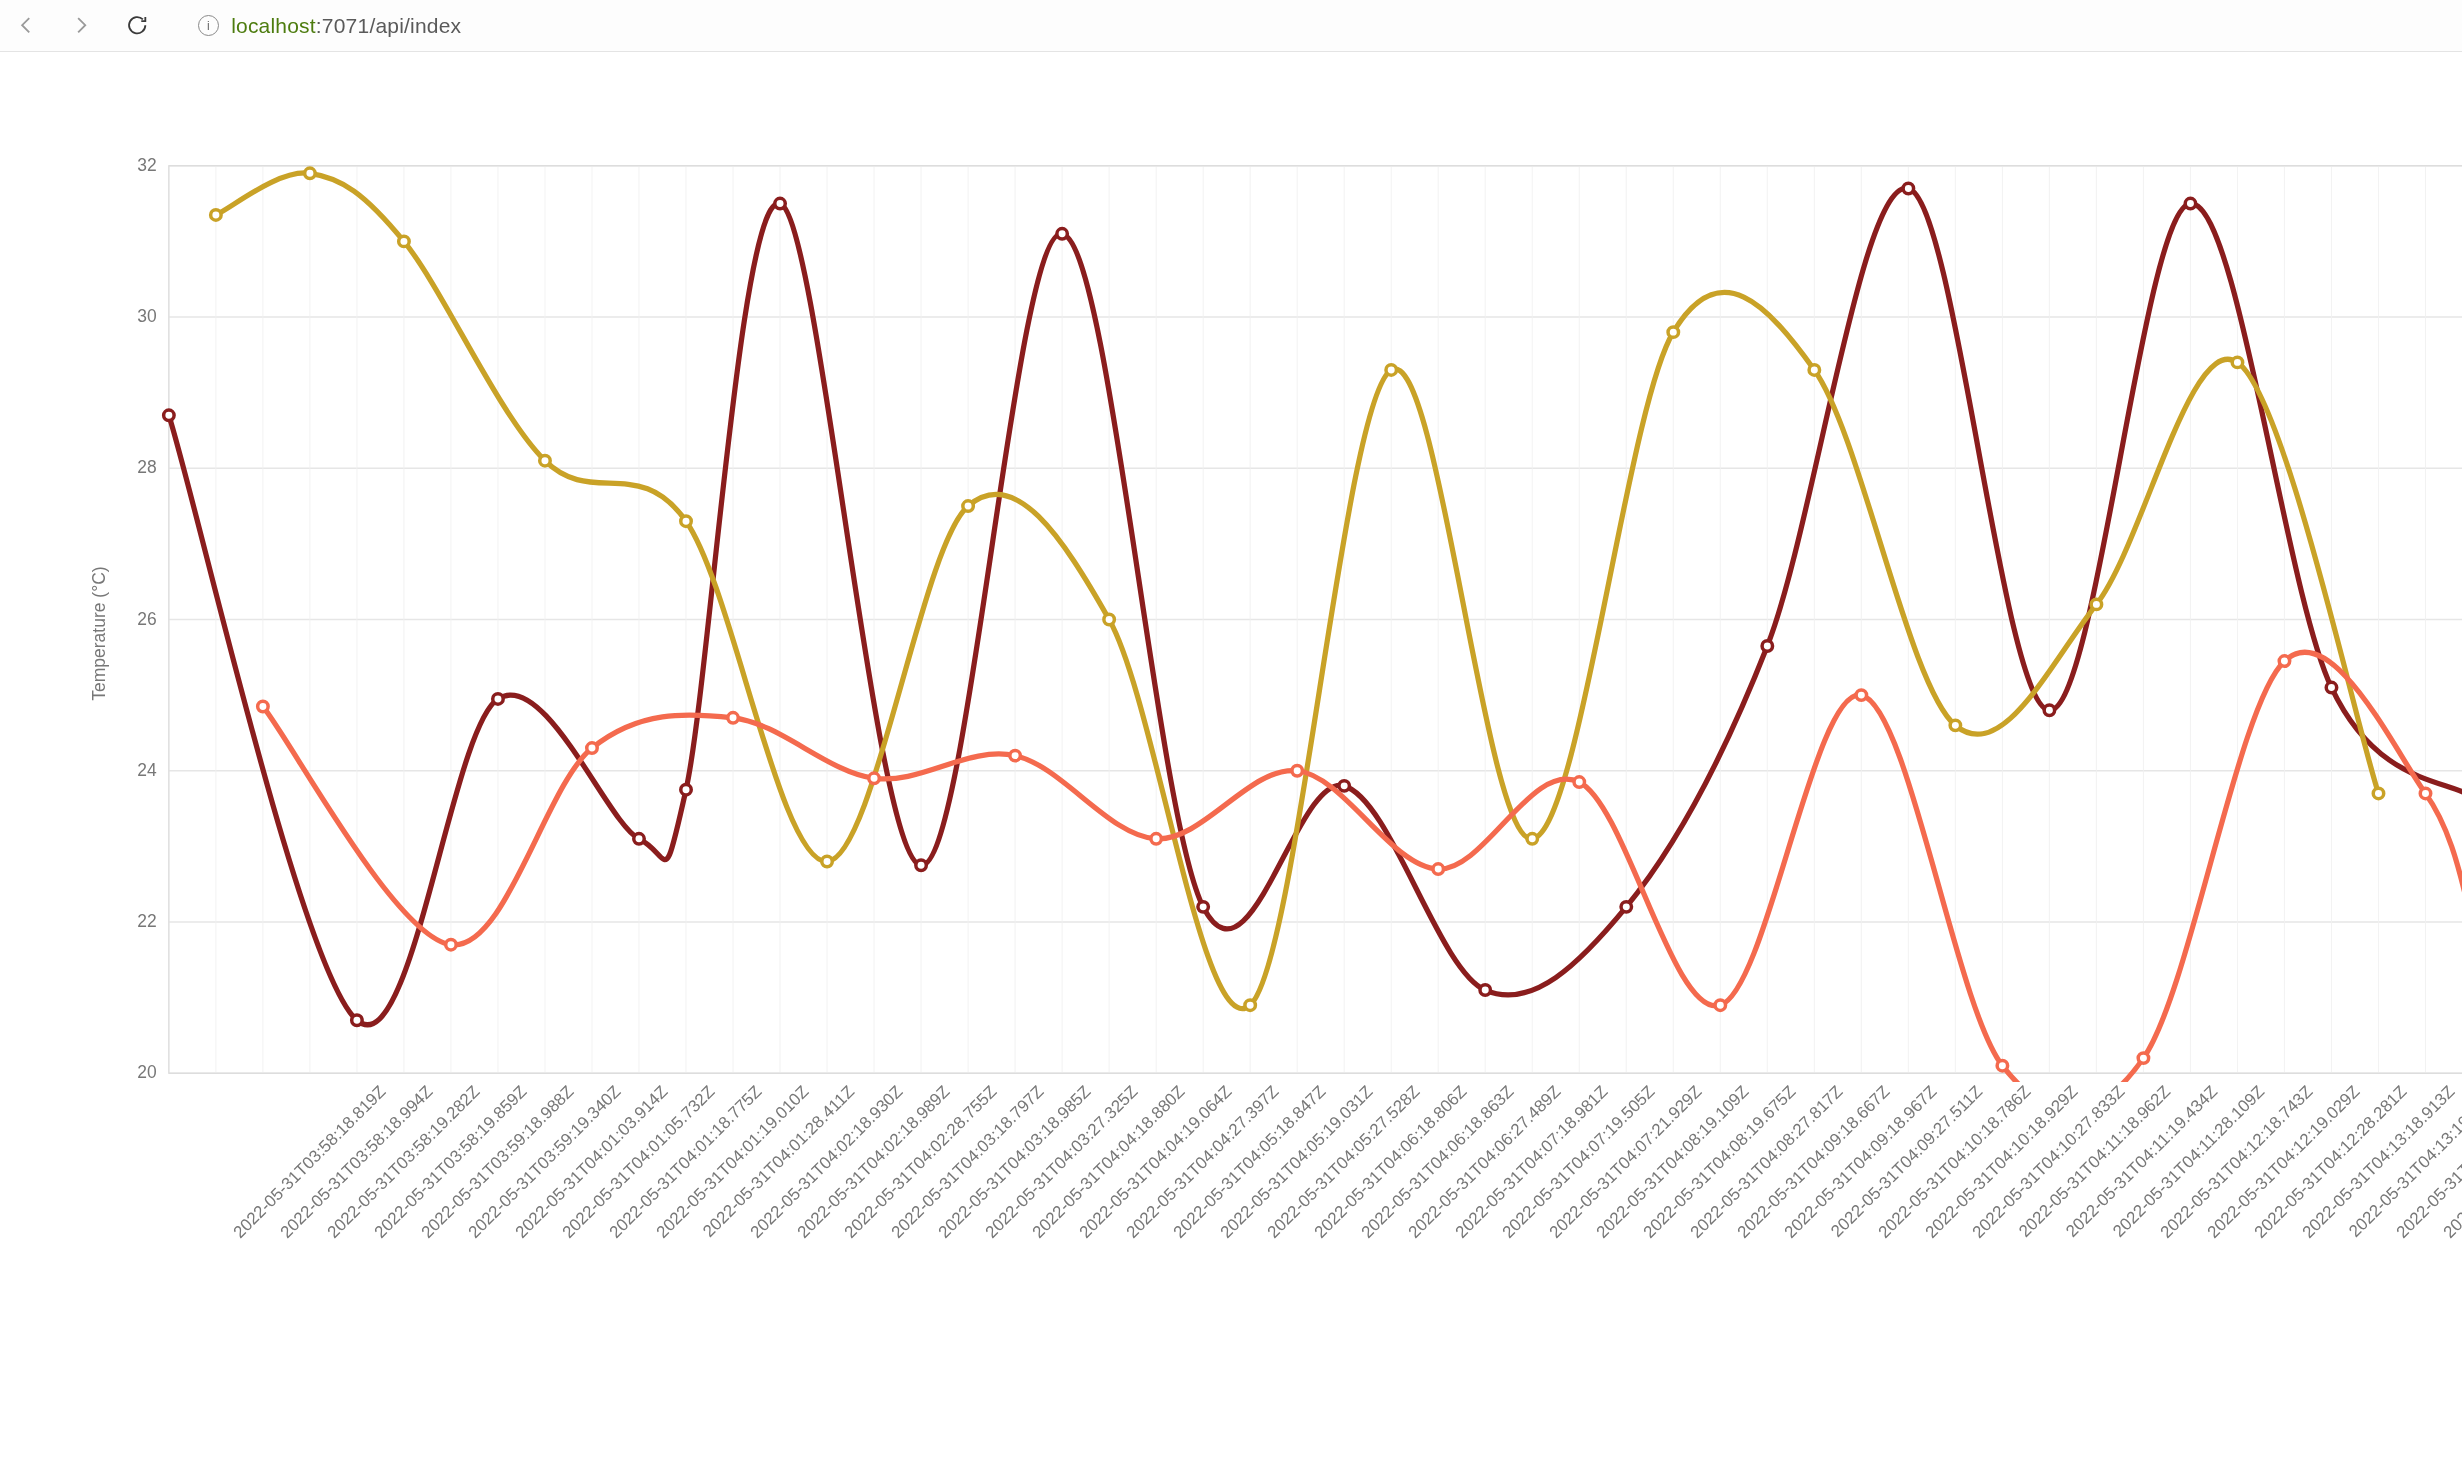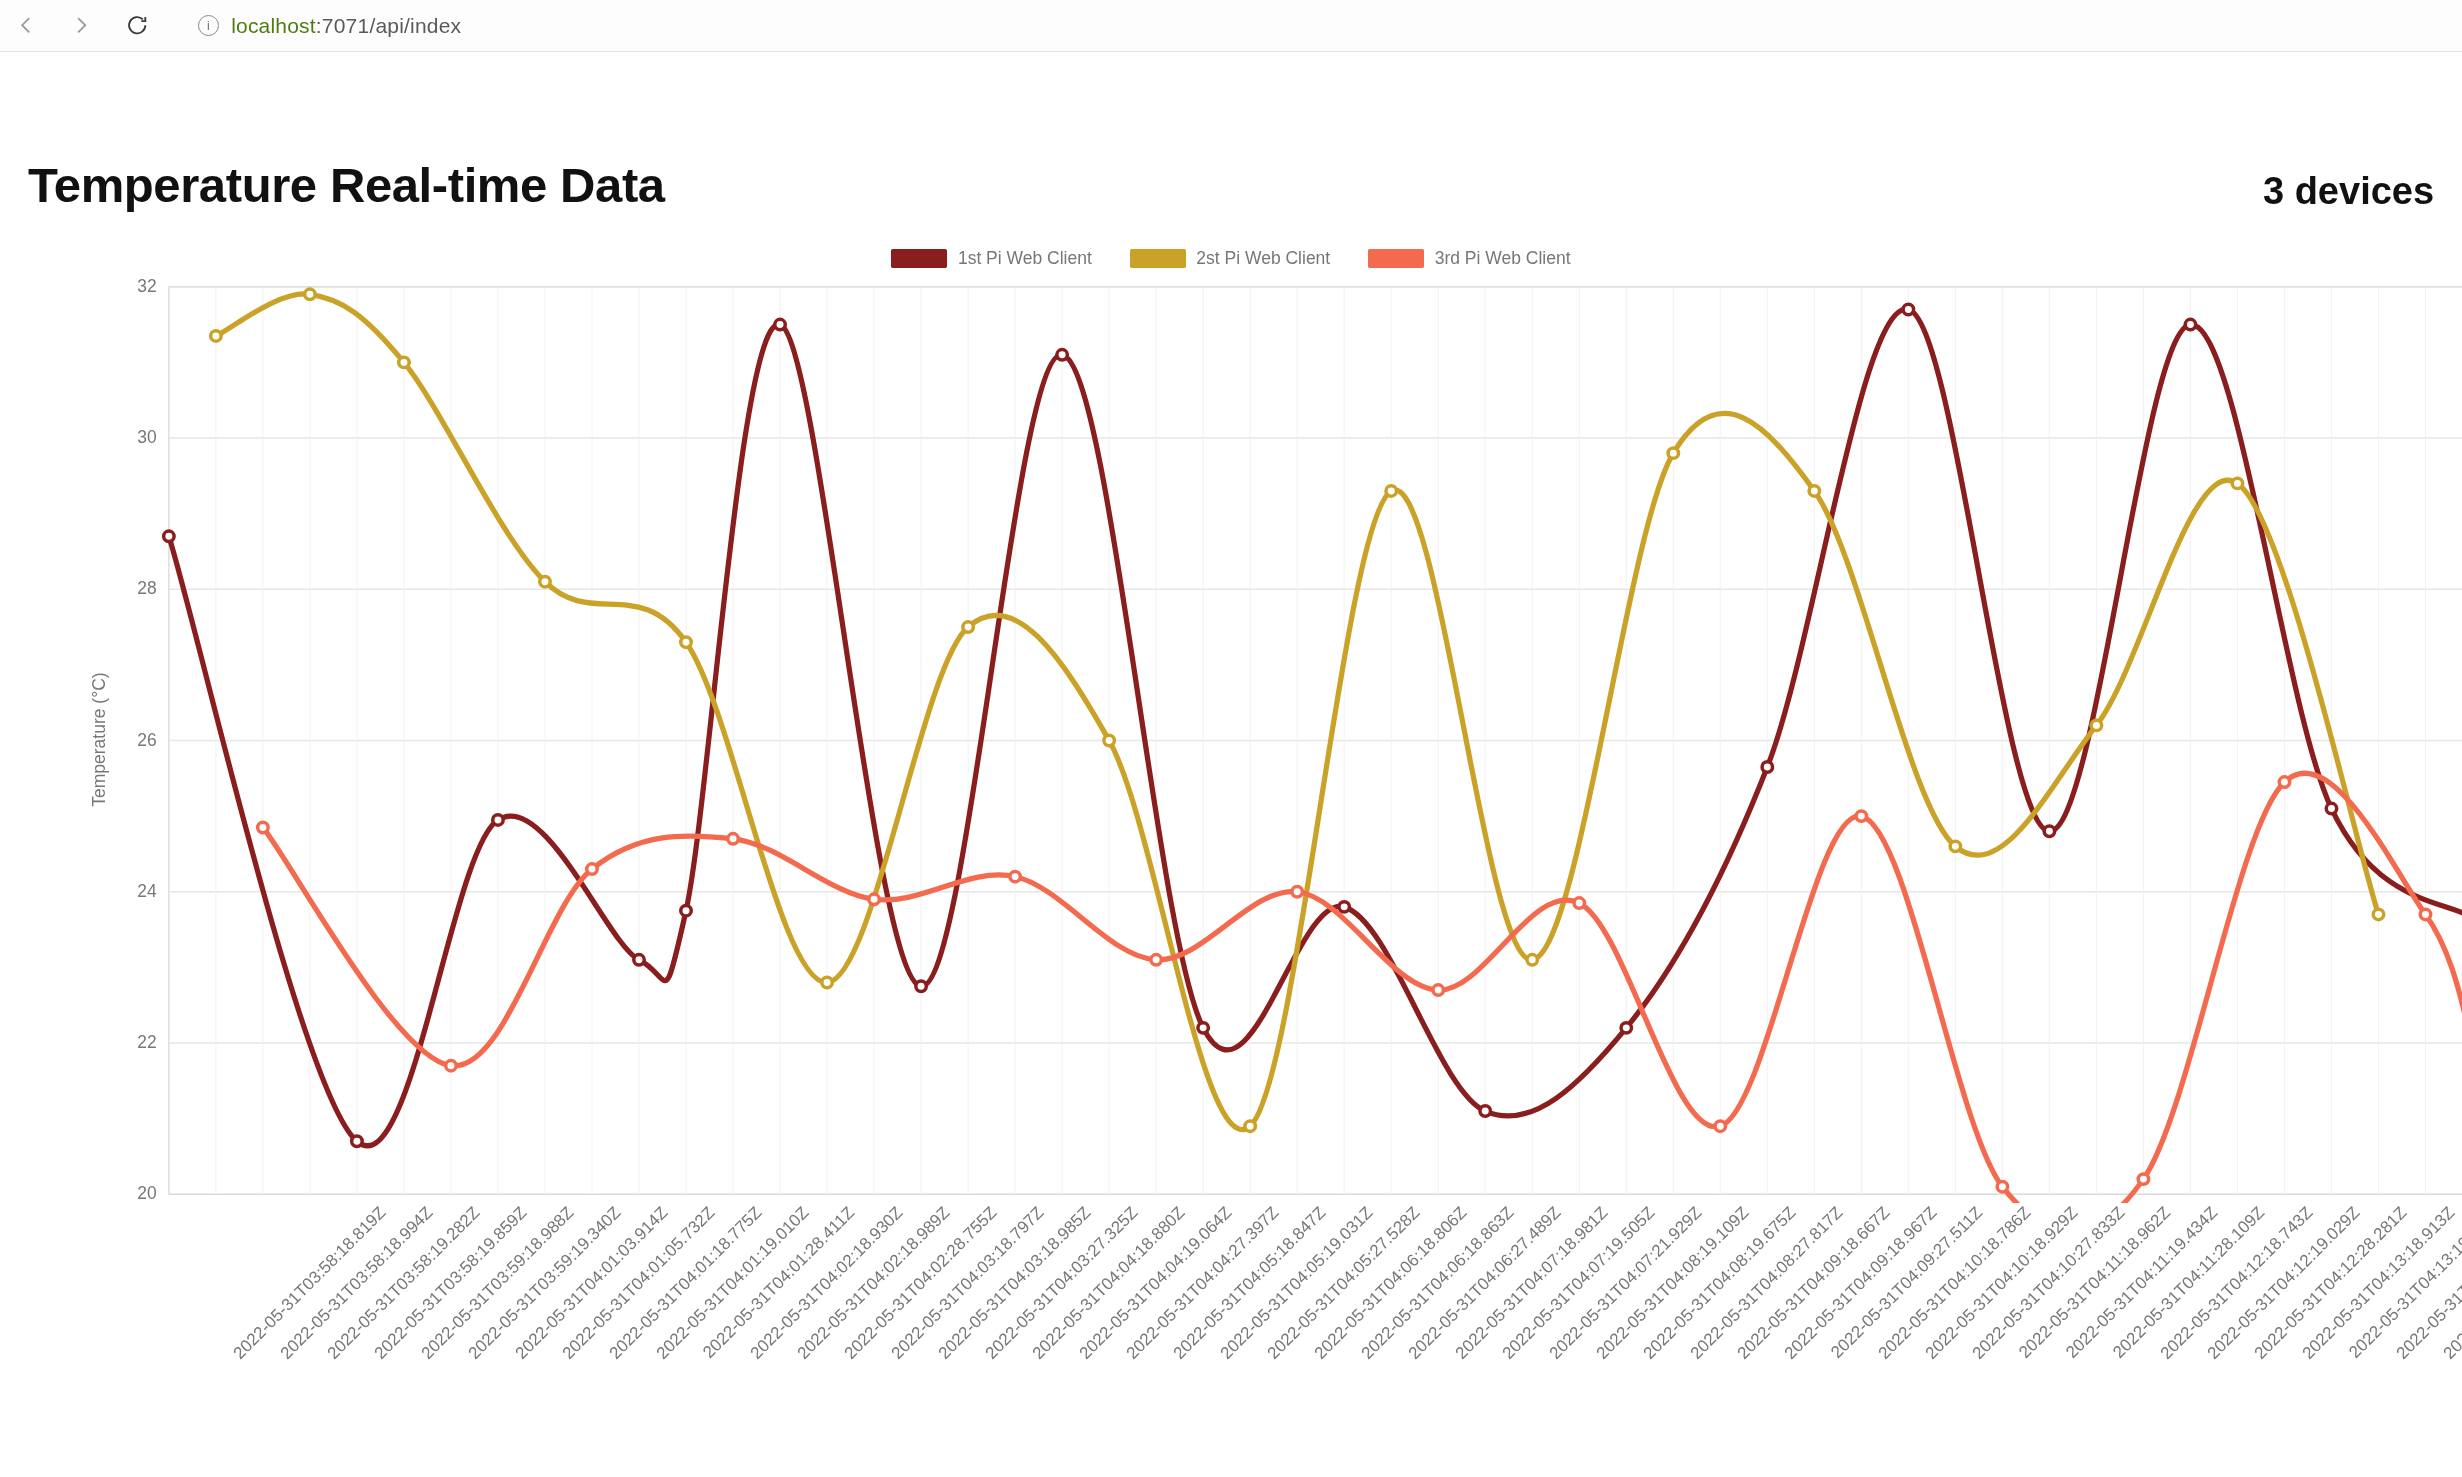--- a/index.html
+++ b/index.html
@@ -94,40 +94,22 @@
   </div>
   <div class="addr-wrap">
     <span class="info-circle">i</span>
     <span class="url">
       <span class="host">localhost</span><span>:7071</span><span>/api/index</span>
     </span>
   </div>
 </div>
 
 <div class="page">
-  <div class="header-row">
-    <h1 class="title">Temperature Real-time Data</h1>
-    <div class="devices">3 devices</div>
-  </div>
 
   <div class="chart-wrap">
-    <div class="legend" id="legend">
-        <span class="item">
-          <span class="swatch" style="background: rgb(138, 29, 29);"></span>
-          <span>1st Pi Web Client</span>
-        </span>
-        <span class="item">
-          <span class="swatch" style="background: rgb(201, 162, 39);"></span>
-          <span>2st Pi Web Client</span>
-        </span>
-        <span class="item">
-          <span class="swatch" style="background: rgb(244, 106, 78);"></span>
-          <span>3rd Pi Web Client</span>
-        </span>
-      </div>
     <div class="yaxis-title">Temperature (°C)</div>
     <svg id="chart" class="chart-svg" width="2356" height="925" viewBox="0 0 2700 1060">
         <line x1="56" x2="2696" y1="1050" y2="1050" stroke="#e6e6e6" stroke-width="1.5"></line>
         <text x="42" y="1056" text-anchor="end" font-size="20" fill="#777" font-family="Arial">20</text>
         <line x1="56" x2="2696" y1="876.6666666666667" y2="876.6666666666667" stroke="#e6e6e6" stroke-width="1.5"></line>
         <text x="42" y="882.6666666666667" text-anchor="end" font-size="20" fill="#777" font-family="Arial">22</text>
         <line x1="56" x2="2696" y1="703.3333333333334" y2="703.3333333333334" stroke="#e6e6e6" stroke-width="1.5"></line>
         <text x="42" y="709.3333333333334" text-anchor="end" font-size="20" fill="#777" font-family="Arial">24</text>
         <line x1="56" x2="2696" y1="530" y2="530" stroke="#e6e6e6" stroke-width="1.5"></line>
         <text x="42" y="536" text-anchor="end" font-size="20" fill="#777" font-family="Arial">26</text>

